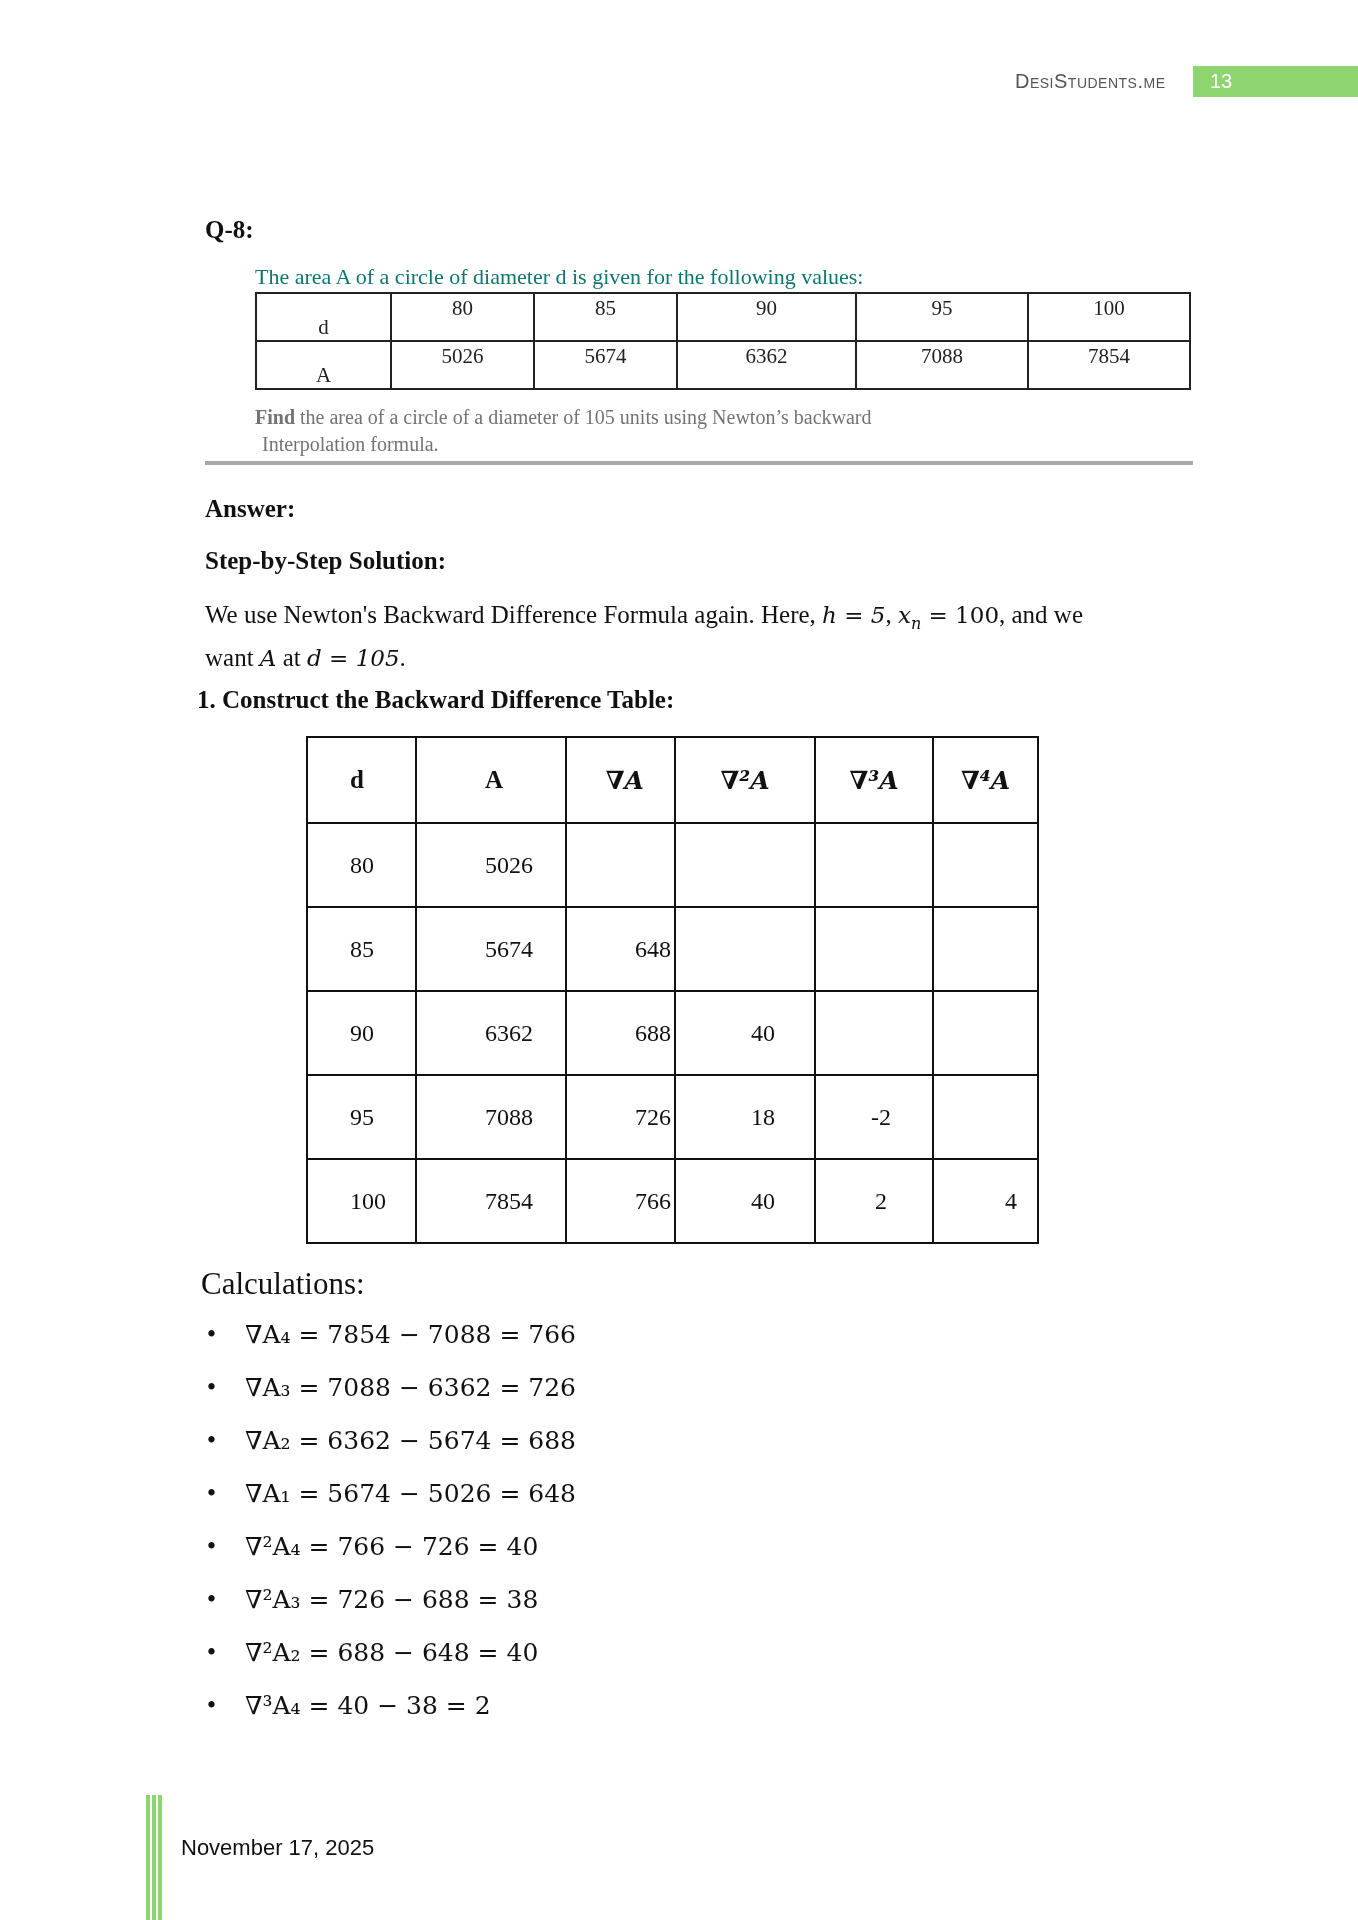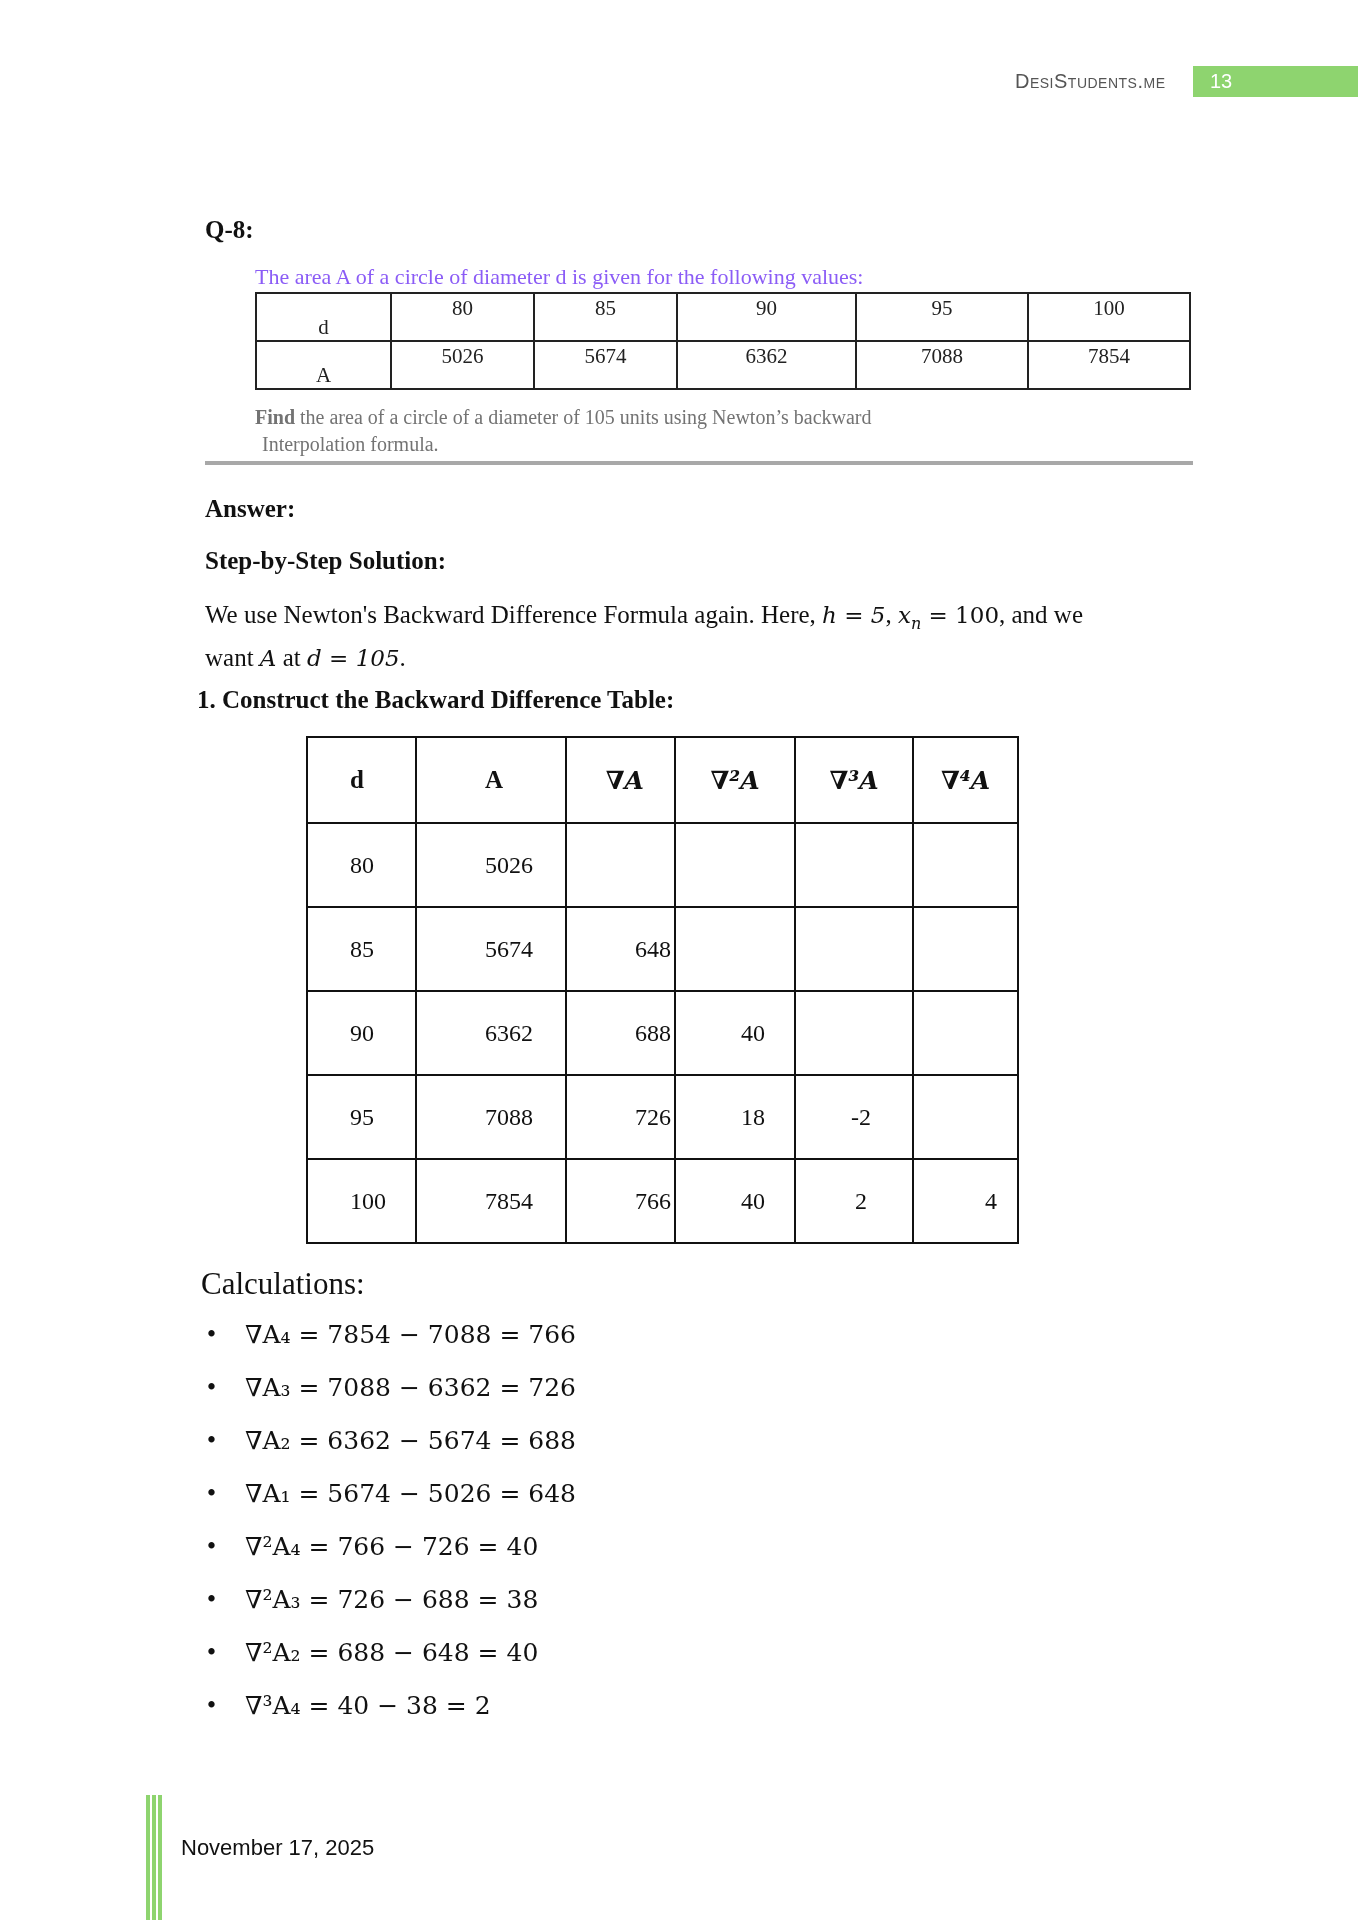--- a/index.html
+++ b/index.html
@@ -3,21 +3,21 @@
 <meta charset="utf-8">
 <style>
   html, body { margin:0; padding:0; background:#fff; }
   body { width:1358px; height:1920px; position:relative; overflow:hidden;
          font-family:"Liberation Serif", serif; color:#111; }
   .header-brand { position:absolute; top:70px; left:1015px; font-family:"Liberation Sans", sans-serif;
          font-size:20px; color:#555; letter-spacing:0.5px; font-variant:small-caps; }
   .header-page { position:absolute; top:66px; left:1193px; width:165px; height:31px; background:#8ed46f;
          color:#fff; font-family:"Liberation Sans", sans-serif; font-size:20px; line-height:31px; padding-left:17px; box-sizing:border-box; }
   .q-label { position:absolute; top:216px; left:205px; font-size:25px; font-weight:bold; }
-  .q-intro { position:absolute; top:264px; left:255px; font-size:22px; color:#8b5cf6; }
+  .q-intro { position:absolute; top:264px; left:255px; font-size:22px; color:#0f766e; }
   table.qtable { position:absolute; top:292px; left:255px; border-collapse:collapse; font-size:21px; color:#222; }
   table.qtable td { border:2px solid #222; height:44px; text-align:center; vertical-align:top; padding:2px 0 0 0; }
   table.qtable td.rowhead { width:133px; vertical-align:bottom; padding:0; }
   .q-find { position:absolute; top:404px; left:255px; font-size:20px; color:#737373; line-height:27px; }
   .q-find .find-word { font-weight:bold; }
   .rule { position:absolute; top:461px; left:205px; width:988px; height:4px; background:#a8a8a8; }
   .answer { position:absolute; top:495px; left:205px; font-size:25px; font-weight:bold; }
   .steps { position:absolute; top:547px; left:205px; font-size:25px; font-weight:bold; }
   .para { position:absolute; top:598px; left:205px; width:1000px; font-size:25px; line-height:34px; }
   .m { font-family:"DejaVu Serif", serif; font-size:23px; }
@@ -26,21 +26,21 @@
   table.diff { position:absolute; top:736px; left:306px; border-collapse:collapse; font-size:24px; }
   table.diff td, table.diff th { border:2px solid #111; height:84px; padding:0; }
   table.diff th { font-weight:bold; font-size:25px; }
   table.diff th.c0 { text-align:left; padding-left:42px; }
   table.diff th.c1 { text-align:left; padding-left:68px; }
   table.diff th.c2 { text-align:right; padding-right:30px; font-family:"DejaVu Serif", serif; font-style:italic; }
   table.diff th.cx { text-align:center; font-family:"DejaVu Serif", serif; font-style:italic; }
   table.diff td.c0 { width:109px; padding-left:42px; box-sizing:border-box; }
   table.diff td.c1 { width:150px; padding-left:68px; box-sizing:border-box; }
   table.diff td.c2 { width:109px; padding-left:68px; box-sizing:border-box; }
-  table.diff td.c3 { width:120px; padding-left:68px; box-sizing:border-box; }
+  table.diff td.c3 { width:140px; padding-left:68px; box-sizing:border-box; }
   table.diff td.c4 { width:118px; padding-left:68px; box-sizing:border-box; }
   table.diff td.c5 { width:105px; padding-left:68px; box-sizing:border-box; }
   table.diff td.c3, table.diff td.c4 { padding-left:0; text-align:center; }
   table.diff td.c3 { padding-left:36px; }
   table.diff td.c4 { padding-left:14px; }
   table.diff td.c5 { padding-left:0; text-align:right; padding-right:20px; }
   .calc-title { position:absolute; top:1266px; left:201px; font-size:31px; }
   ul.calcs { position:absolute; top:1308px; left:205px; margin:0; padding:0; list-style:none; }
   ul.calcs li { height:53px; font-family:"DejaVu Serif", serif; font-size:25px; display:flex; align-items:center; }
   ul.calcs .bullet { width:40px; font-size:22px; }

